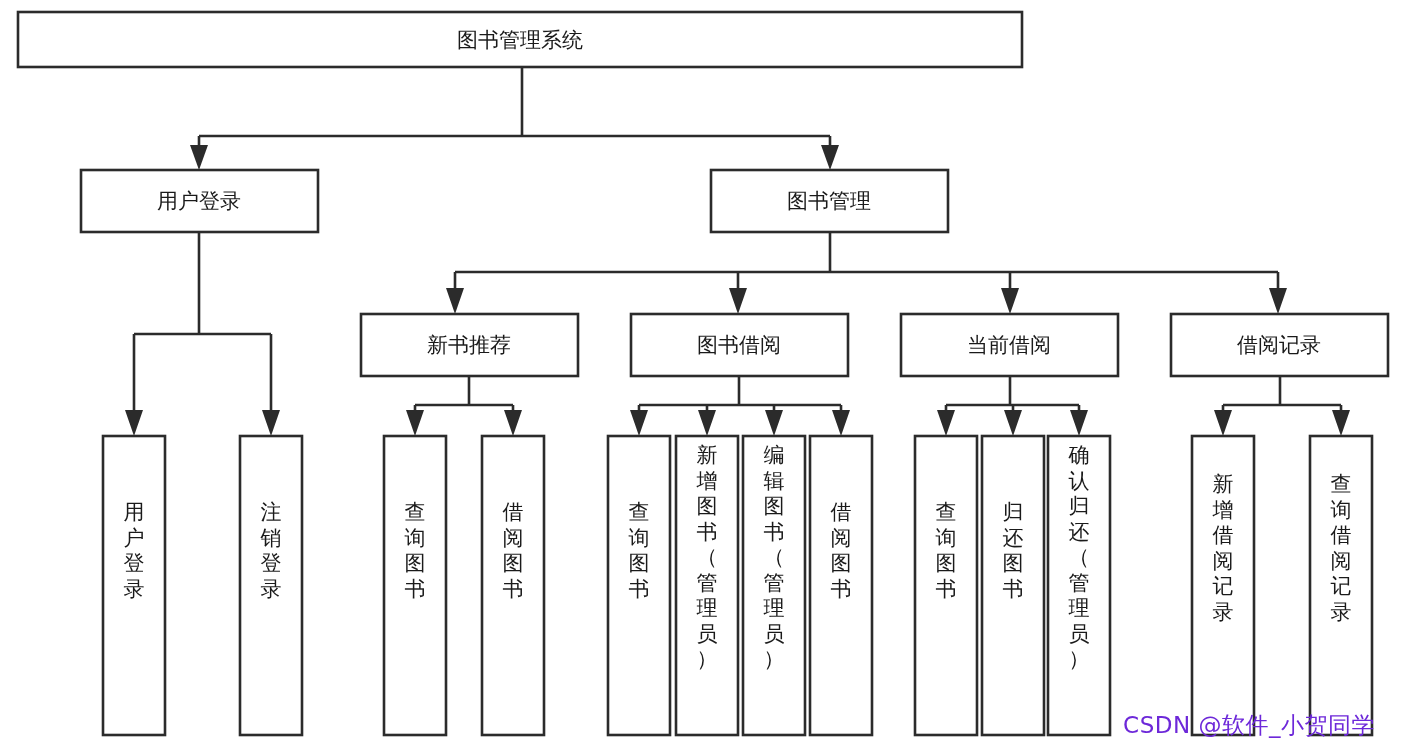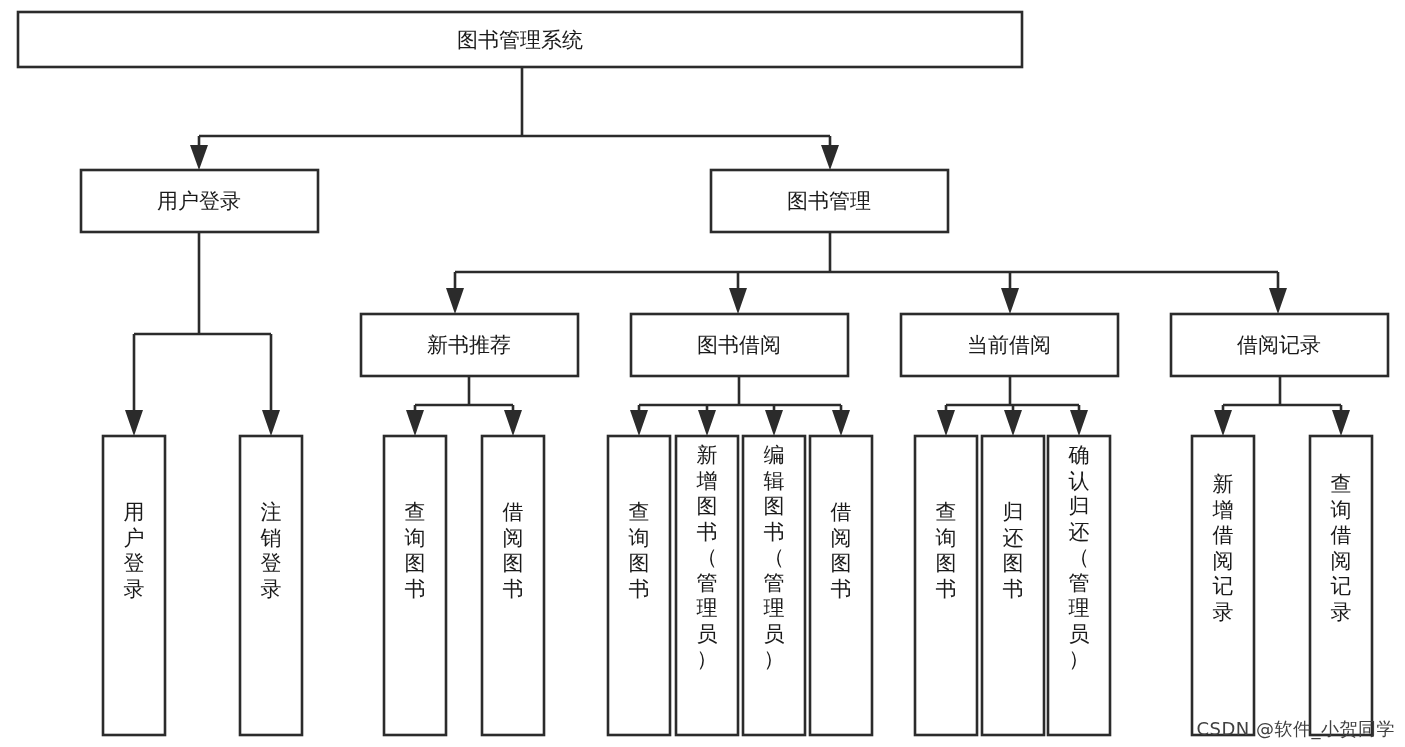--- a/index.html
+++ b/index.html
@@ -48,25 +48,25 @@
     dominant-baseline: middle;
   }
   .node-label-vertical {
     fill: #1a1a1a;
     font-family: "DejaVu Sans", "Liberation Sans", sans-serif;
     font-size: 21px;
     text-anchor: middle;
   }
   .watermark-text {
     position: absolute;
-    right: 10px;
+    right: 30px;
     bottom: 6px;
     font-family: "DejaVu Sans", "Liberation Sans", sans-serif;
-    font-size: 18px;
-    color: #404040;
+    font-size: 23px;
+    color: #6d28d9;
     white-space: nowrap;
     letter-spacing: 0.5px;
     pointer-events: none;
   }
 </style>
 </head>
 <body>
 
 <div id="diagram-root">
 

